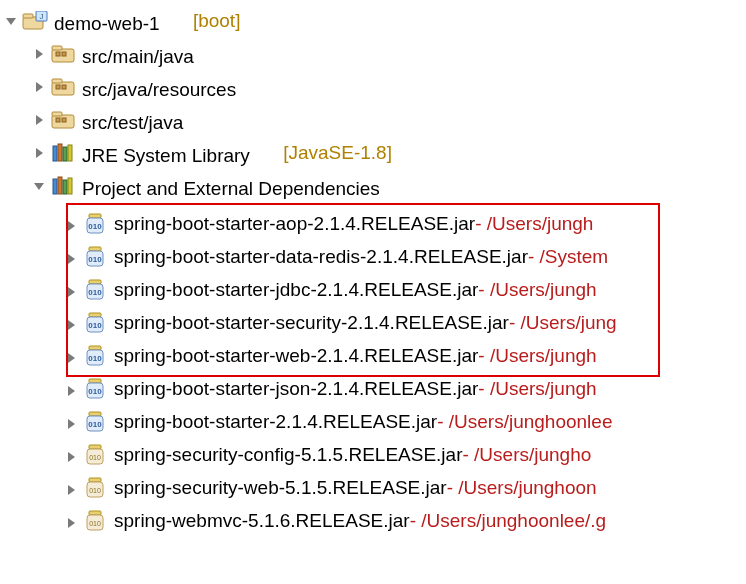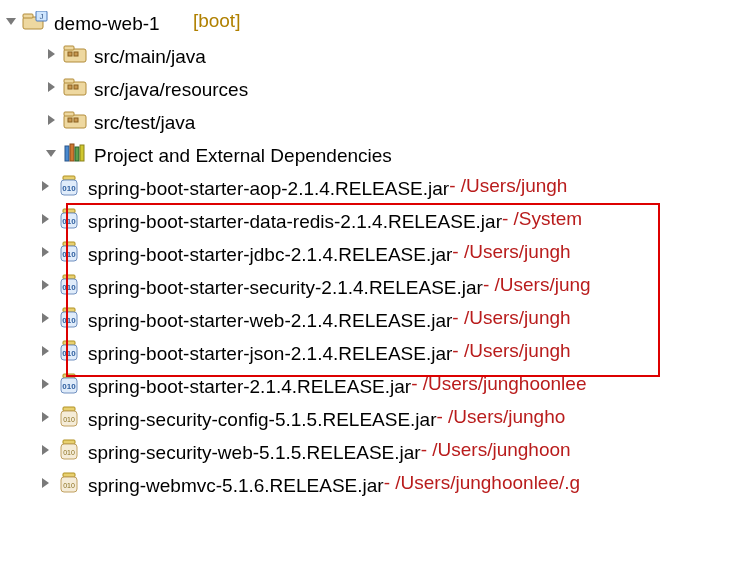--- a/index.html
+++ b/index.html
@@ -14,22 +14,22 @@
       white-space: nowrap;
     }
     .tree { padding: 4px 0; }
     .row {
       display: flex;
       align-items: center;
       height: 33px;
       padding-left: 2px;
     }
     .indent-0 { padding-left: 2px; }
-    .indent-1 { padding-left: 42px; }
-    .indent-2 { padding-left: 36px; }
+    .indent-1 { padding-left: 30px; }
+    .indent-2 { padding-left: 62px; align-items: flex-end; }
     .arrow {
       width: 18px;
       height: 18px;
       display: inline-flex;
       align-items: center;
       justify-content: center;
       margin-right: 2px;
       flex-shrink: 0;
     }
     .arrow svg { display: block; }
@@ -123,35 +123,53 @@
       <svg width="24" height="18" viewBox="0 0 24 18">
         <rect x="1" y="4" width="22" height="13" rx="2" fill="#eed8a0" stroke="#b28c3a"></rect>
         <rect x="1" y="1" width="10" height="4" rx="1" fill="#eed8a0" stroke="#b28c3a"></rect>
         <rect x="5" y="7" width="4" height="4" fill="#c89850" stroke="#8a6020"></rect>
         <rect x="11" y="7" width="4" height="4" fill="#c89850" stroke="#8a6020"></rect>
       </svg>
     </span>
     <span class="label">src/test/java</span>
   </div>
 
-
-  <div class="row indent-1">
-    <span class="arrow">
-      <svg width="12" height="12" viewBox="0 0 12 12">
-          <path d="M1 3 L11 3 L6 10 Z" fill="#7a7a7a"></path>
+  <div class="row indent-1">
+    <span class="arrow">
+      <svg width="12" height="12" viewBox="0 0 12 12">
+          <path d="M3 1 L10 6 L3 11 Z" fill="#7a7a7a"></path>
         </svg>
     </span>
     <span class="icon">
       <svg width="24" height="20" viewBox="0 0 24 20">
         <rect x="2" y="3" width="4" height="15" fill="#4a8ad0" stroke="#28558a"></rect>
         <rect x="7" y="1" width="4" height="17" fill="#d07830" stroke="#8a4c1a"></rect>
         <rect x="12" y="4" width="4" height="14" fill="#5aa050" stroke="#2a6028"></rect>
         <rect x="17" y="2" width="4" height="16" fill="#d0c830" stroke="#8a821a"></rect>
       </svg>
     </span>
+    <span class="label">JRE System Library</span>
+    <span>&nbsp;</span>
+    <span class="qualifier">[JavaSE-1.8]</span>
+  </div>
+
+  <div class="row indent-1">
+    <span class="arrow">
+      <svg width="12" height="12" viewBox="0 0 12 12">
+          <path d="M1 3 L11 3 L6 10 Z" fill="#7a7a7a"></path>
+        </svg>
+    </span>
+    <span class="icon">
+      <svg width="24" height="20" viewBox="0 0 24 20">
+        <rect x="2" y="3" width="4" height="15" fill="#4a8ad0" stroke="#28558a"></rect>
+        <rect x="7" y="1" width="4" height="17" fill="#d07830" stroke="#8a4c1a"></rect>
+        <rect x="12" y="4" width="4" height="14" fill="#5aa050" stroke="#2a6028"></rect>
+        <rect x="17" y="2" width="4" height="16" fill="#d0c830" stroke="#8a821a"></rect>
+      </svg>
+    </span>
     <span class="label">Project and External Dependencies</span>
   </div>
 
   <div id="jars-container">
       <div class="row indent-2">
         <span class="arrow">
           <svg width="12" height="12" viewBox="0 0 12 12">
             <path d="M3 1 L10 6 L3 11 Z" fill="#7a7a7a"></path>
           </svg>
         </span>

